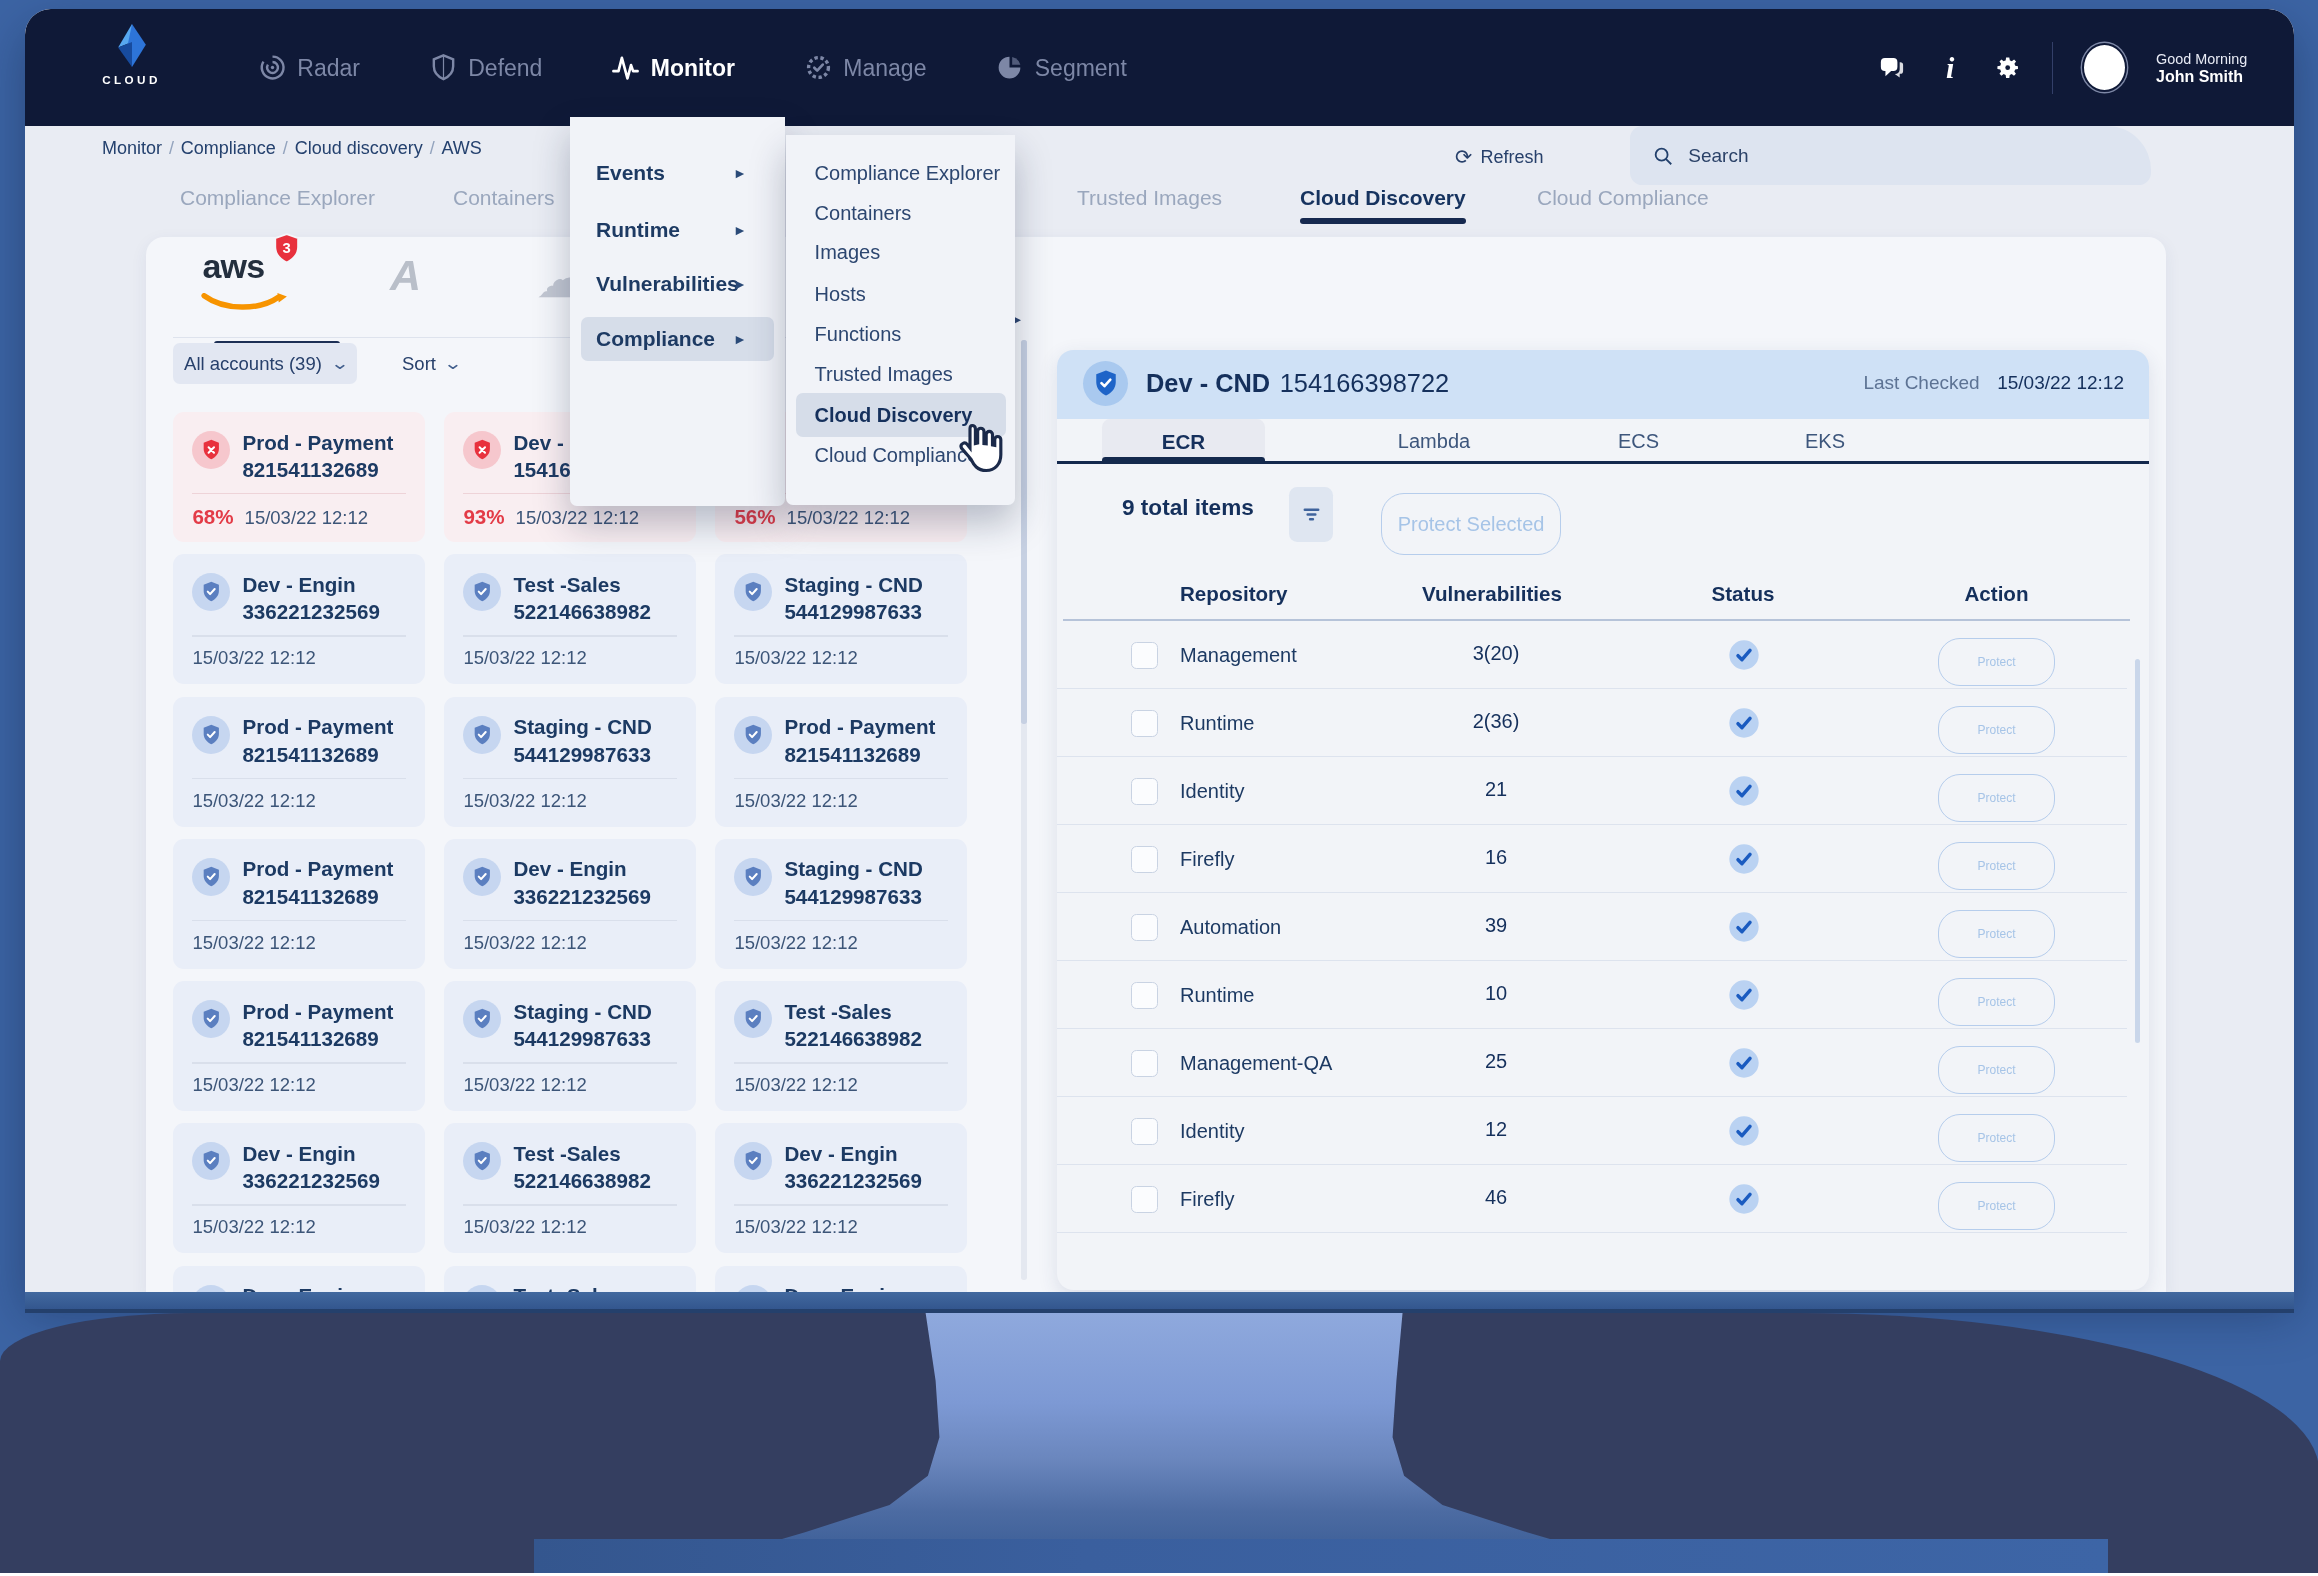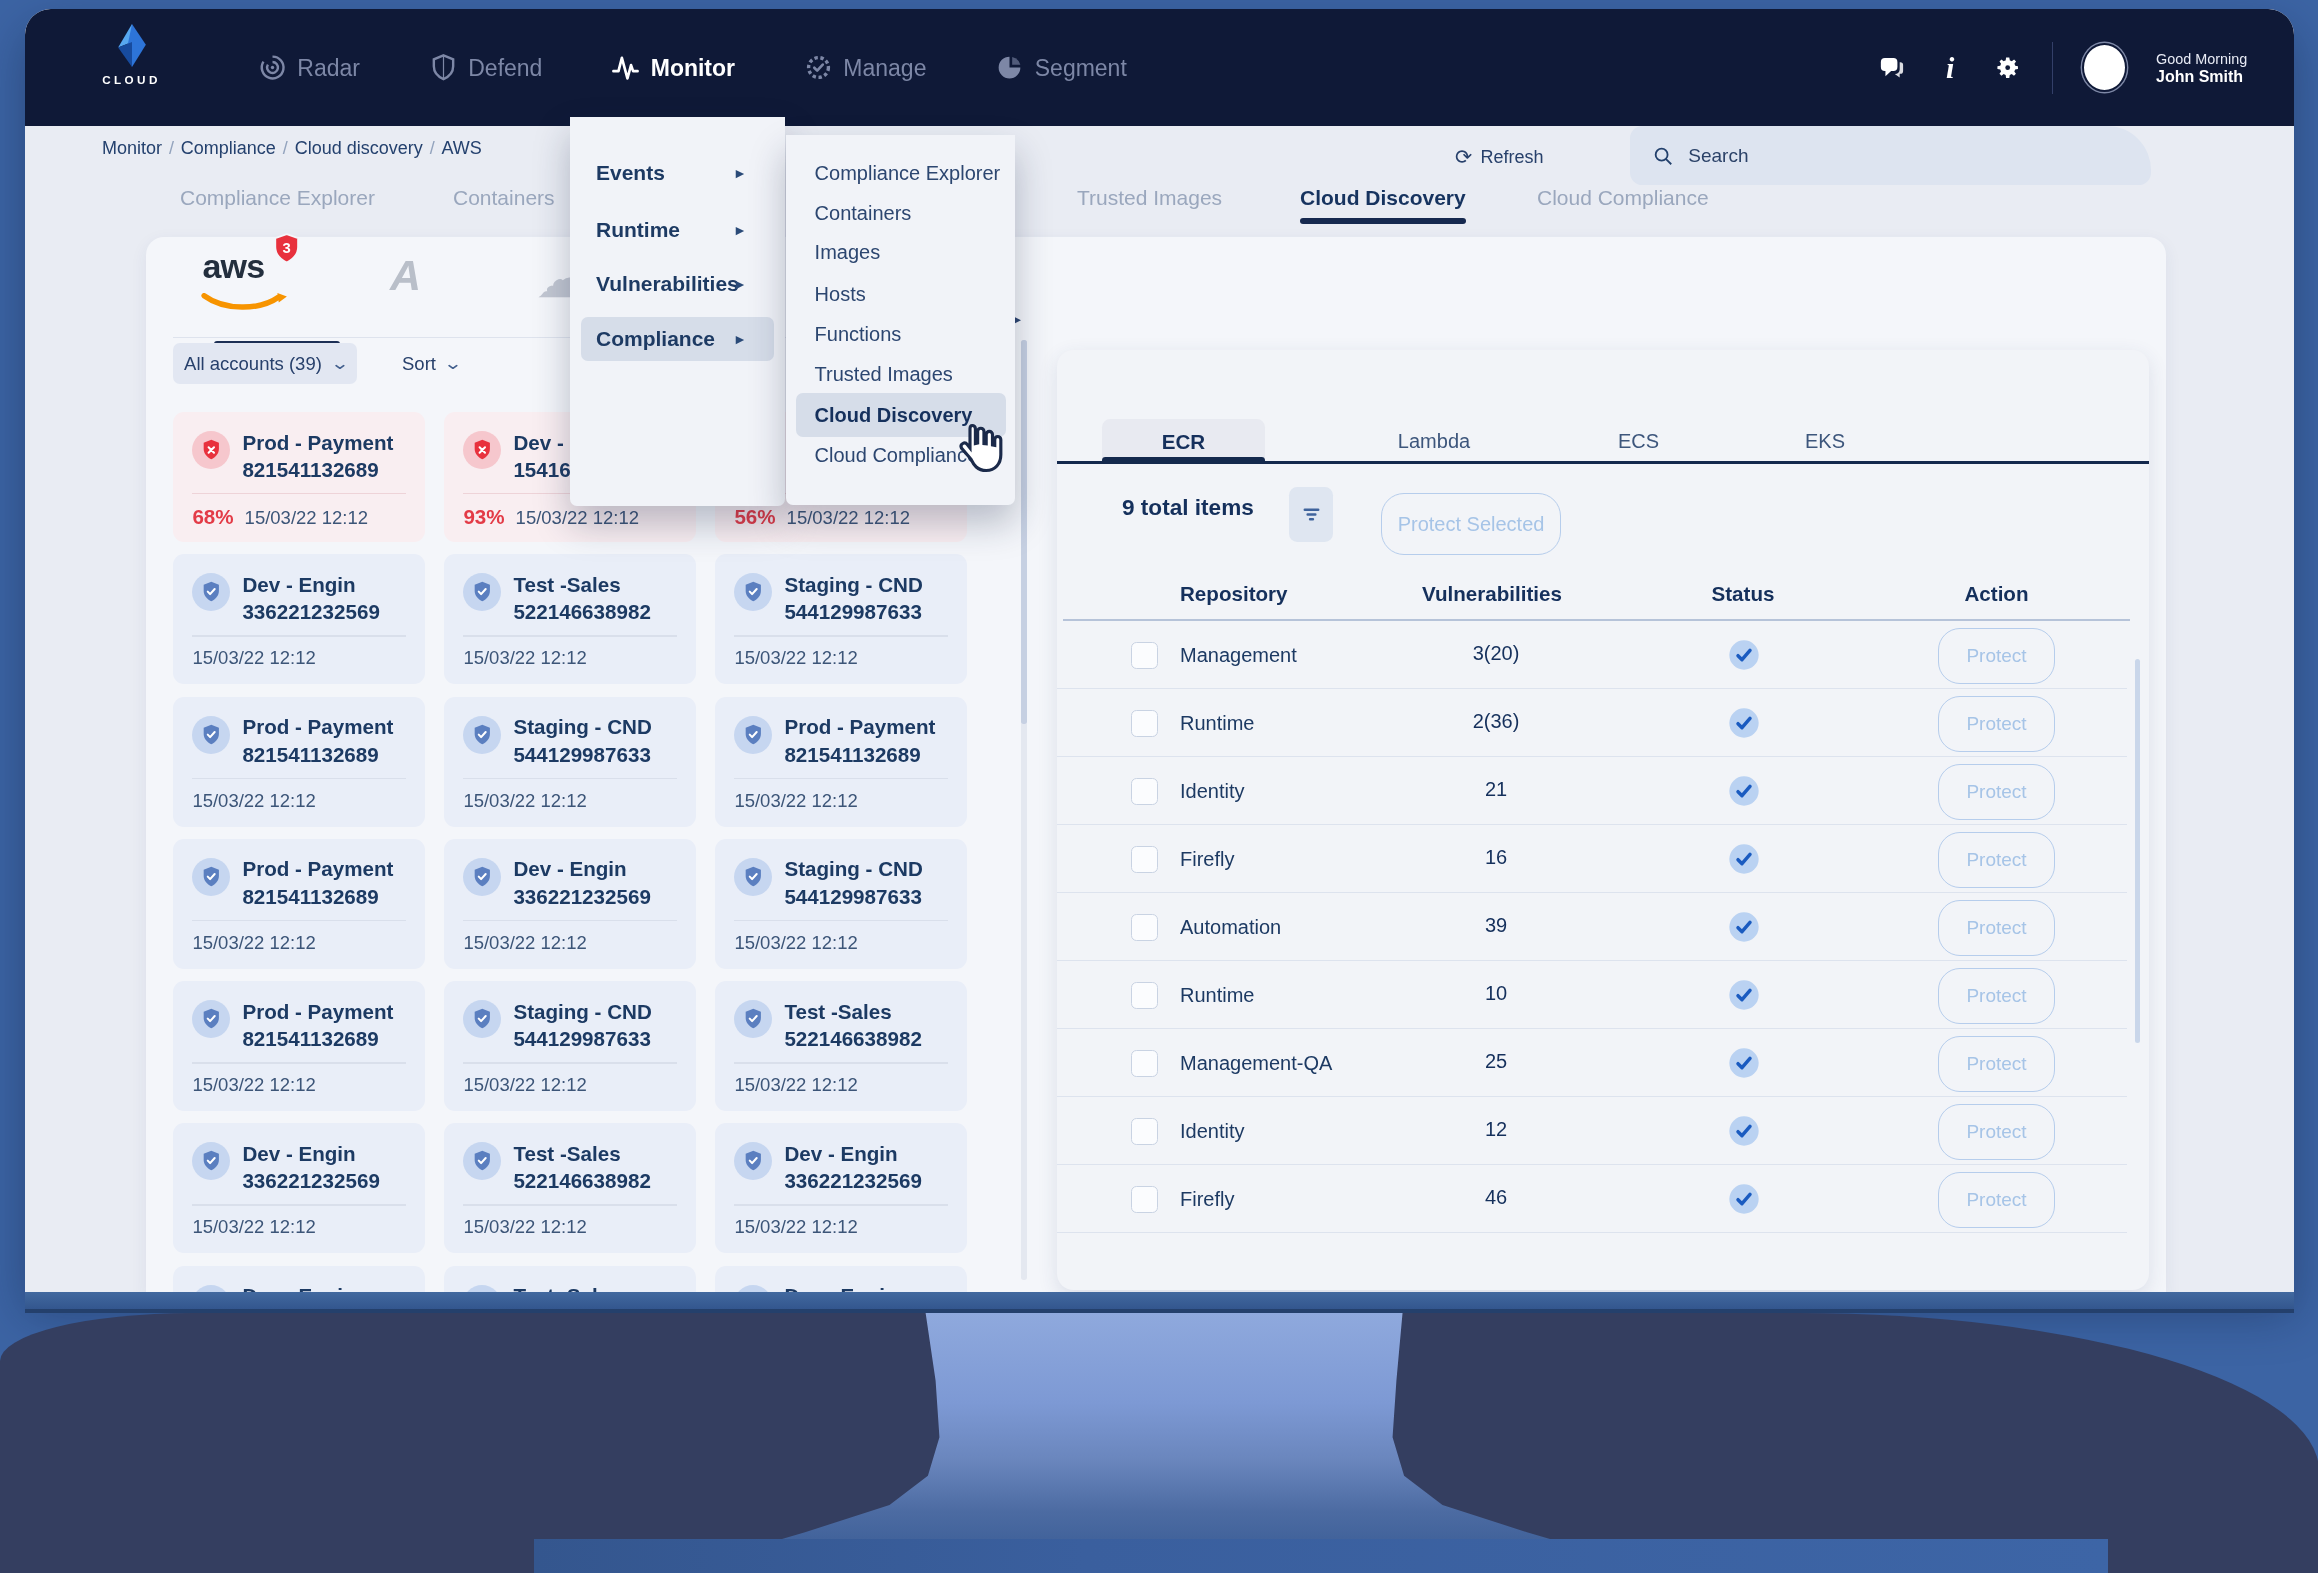--- a/index.html
+++ b/index.html
@@ -114,22 +114,22 @@
   .th{position:absolute;top:0;}
   .th.c0{left:123px;} .th.c1{left:365px;} .th.c2{left:631px;width:110px;text-align:center;} .th.c3{left:871px;width:137px;text-align:center;}
   .tbl-line{position:absolute;left:5.5px;top:269px;width:1067px;height:2.1px;background:#b6c3d9;}
   .tbl-rows{position:absolute;left:0;top:271px;width:1092px;}
   .trow{position:relative;width:1070px;height:67px;border-bottom:1.4px solid #dde3ee;}
   .cb{position:absolute;left:74px;top:20.6px;width:25px;height:25px;border-radius:5.5px;border:1.4px solid #c9d3e3;background:#fbfcfe;cursor:pointer;}
   .tname{position:absolute;left:123px;top:22.6px;font-size:20px;color:#1d3a63;}
   .tvuln{position:absolute;left:384px;top:21px;width:110px;text-align:center;font-size:20px;color:#15305c;}
   .tstatus{position:absolute;left:671px;top:18px;width:32px;height:32px;}
   .tstatus svg{width:32px;height:32px;}
-  .protect{position:absolute;left:881px;top:7px;width:117px;height:56px;border-radius:22px;border:1.4px solid #b6cdec;
-           background:transparent;color:#a6c4e7;font-size:19px;font-family:"Liberation Sans",sans-serif;cursor:pointer;}
+  .protect{position:absolute;left:881px;top:17px;width:117px;height:48px;border-radius:22px;border:1.4px solid #b6cdec;
+           background:transparent;color:#a6c4e7;font-size:12px;font-family:"Liberation Sans",sans-serif;cursor:pointer;}
   .pscroll{position:absolute;left:1078px;top:309px;width:4.8px;height:384px;background:#c9d6ea;border-radius:2.7px;}
   
   .menu-panel{position:absolute;background:#f1f3f8;box-shadow:0 18px 36px rgba(25,35,70,.28);z-index:50;border-radius:0 0 6.9px 6.9px;}
   .menu-main{left:545px;top:108px;width:215px;height:389px;}
   .menu-sub{left:761px;top:126px;width:229px;height:370px;}
   .mitem{position:absolute;left:11px;width:193px;height:44px;display:flex;align-items:center;
          padding-left:15px;box-sizing:border-box;font-size:21px;color:#1d3a63;font-weight:600;cursor:pointer;}
   .mitem .arrow{position:absolute;left:155px;font-size:15px;color:#2a4a78;}
   .mitem.active{background:#d6dde9;border-radius:6.9px;font-weight:800;}
   .sitem{position:absolute;left:9.6px;width:210px;height:44px;display:flex;align-items:center;
@@ -526,20 +526,35 @@
       </div>
       <div class="searchbar">
         <svg viewBox="0 0 24 24" fill="none" stroke="currentColor" stroke-width="2">
             <circle cx="10.5" cy="10.5" r="6.5"></circle>
             <path d="M15.3 15.3L21 21"></path>
           </svg>
         <input class="search-input" placeholder="Search" style="">
       </div>
 
       <section class="panel">
+        <div class="panel-banner">
+          <span class="banner-ic">
+            <svg viewBox="0 0 24 26">
+                <path d="M12 1l9 3.4v7.1c0 6-3.9 9.9-9 12.5-5.1-2.6-9-6.5-9-12.5V4.4z" fill="#1e64c8"></path>
+                <path d="M7.8 12.6l2.8 2.9 5.4-6" stroke="#fff" stroke-width="2.4" fill="none" stroke-linecap="round" stroke-linejoin="round"></path>
+              </svg>
+          </span>
+          <div class="banner-title">
+            <span class="tb">Dev - CND</span><span>154166398722</span>
+          </div>
+          <div class="last-checked">
+            <span>Last Checked</span>
+            <span class="lv">15/03/22 12:12</span>
+          </div>
+        </div>
         <div class="panel-tabs" id="panelTabs">
             <div class="ptab2 active">ECR</div>
             <div class="ptab2" style="left: 322px; width: 110px;">Lambda</div>
             <div class="ptab2" style="left: 530px; width: 103px;">ECS</div>
             <div class="ptab2" style="left: 713px; width: 110px;">EKS</div>
           </div>
         <div class="tab-underline"></div>
         <div class="tab-underline-thick"></div>
         <div class="total-items">9 total items</div>
         <div class="filter-chip">

